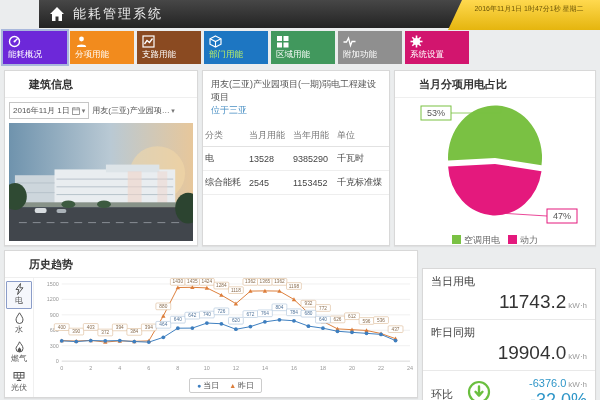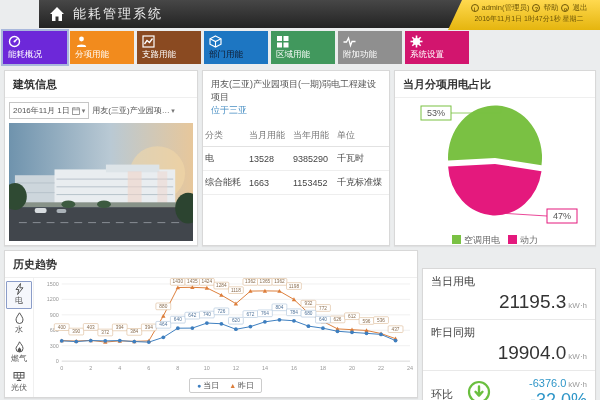--- a/index.html
+++ b/index.html
@@ -20,21 +20,21 @@
   .tab{width:64px;height:33px;color:#fff;padding:3px 5px;box-sizing:border-box;cursor:pointer;flex:0 0 auto;}
   .tab.selected{box-shadow:0 0 0 2px #a9b8dc;}
   .ticon{display:block;height:14px;}
   .tlabel{font-size:8.5px;display:block;margin-top:1px;white-space:nowrap;}
 
   
   .content{padding:2px 4px 4px;}
   .row1{display:flex;gap:4px;height:176px;}
   .row2{display:flex;gap:4px;margin-top:4px;align-items:flex-start;}
   .panel{background:#fff;border:1px solid #d8d8d8;box-sizing:border-box;box-shadow:0 1px 1px rgba(0,0,0,.05);}
-  .panel h2{margin:0;font-size:11px;color:#333;font-weight:bold;padding:6px 8px 5px;border-bottom:1px solid #efefef;}
+  .panel h2{margin:0;font-size:11px;color:#333;font-weight:bold;padding:6px 24px 5px;border-bottom:1px solid #efefef;}
 
   
   .building{width:194px;display:flex;flex-direction:column;}
   .controls{display:flex;gap:3px;padding:4px;font-size:8px;color:#555;align-items:center;}
   .datefield{border:1px solid #c6c6c6;padding:2px 3px;display:flex;align-items:center;gap:2px;background:#fff;flex:0 0 auto;cursor:pointer;}
   .projselect{display:flex;align-items:center;gap:1px;overflow:hidden;white-space:nowrap;cursor:pointer;flex:1;}
   .projselect .ptxt{overflow:hidden;text-overflow:ellipsis;max-width:78px;display:inline-block;}
   .caret{color:#777;font-size:7px;}
   .bimg{margin:0 4px 4px;flex:1;overflow:hidden;background:#9db3c2;}
   .bimg svg{display:block;width:100%;height:100%;}
@@ -88,28 +88,20 @@
 <div class="app">
 
   <header class="topbar">
     <span class="home">
       <svg viewBox="0 0 16 16" width="16" height="16">
           <path d="M8 1 L15 8 H13 V15 H9.5 V10.5 H6.5 V15 H3 V8 H1 Z" fill="#fff"></path>
         </svg>
     </span>
     <span class="apptitle">能耗管理系统</span>
     <div class="userbadge">
-      <div class="ub-row1">
-        <span class="mini">i</span>
-        <span>admin(管理员)</span>
-        <span class="mini">?</span>
-        <span class="ub-link">帮助</span>
-        <span class="mini">o</span>
-        <span class="ub-link">退出</span>
-      </div>
       <div class="ub-row2">2016年11月1日 1时47分1秒 星期二</div>
     </div>
   </header>
 
   <nav class="tabs" id="tabs">
       <div class="tab selected" style="background: #6d28d9; color: rgb(255, 255, 255);">
         <span class="ticon"><svg width="13" height="13" viewBox="0 0 13 13">
             <circle cx="6.5" cy="6.5" r="5" fill="none" stroke="#fff" stroke-width="1.4"></circle>
             <path d="M6.5 6.5 L9.6 3.6" stroke="#fff" stroke-width="1.4"></path>
             <circle cx="6.5" cy="6.5" r="1" fill="#fff"></circle>
@@ -123,21 +115,21 @@
           </svg></span>
         <span class="tlabel">分项用能</span>
       </div>
       <div class="tab" style="background: rgb(138, 74, 33); color: rgb(255, 255, 255);">
         <span class="ticon"><svg width="13" height="13" viewBox="0 0 13 13">
             <rect x="1" y="1" width="11" height="11" fill="none" stroke="#fff" stroke-width="1.2"></rect>
             <polyline points="2.5,9 5,5.5 7.5,7.5 10.5,3.5" fill="none" stroke="#fff" stroke-width="1.3"></polyline>
           </svg></span>
         <span class="tlabel">支路用能</span>
       </div>
-      <div class="tab" style="background: rgb(29, 118, 194); color: #0f172a;">
+      <div class="tab" style="background: rgb(29, 118, 194); color: #bef264;">
         <span class="ticon"><svg width="13" height="13" viewBox="0 0 13 13">
             <path d="M6.5 1 L12 3.8 L12 9.2 L6.5 12 L1 9.2 L1 3.8 Z" fill="none" stroke="#fff" stroke-width="1.2"></path>
             <path d="M1 3.8 L6.5 6.6 L12 3.8 M6.5 6.6 V12" fill="none" stroke="#fff" stroke-width="1.1"></path>
           </svg></span>
         <span class="tlabel">部门用能</span>
       </div>
       <div class="tab" style="background: rgb(65, 152, 93); color: rgb(255, 255, 255);">
         <span class="ticon"><svg width="13" height="13" viewBox="0 0 13 13">
             <rect x="1" y="1" width="5" height="5" fill="#fff"></rect>
             <rect x="7.5" y="1" width="5" height="5" fill="#fff"></rect>
@@ -236,21 +228,21 @@
                 <th>单位</th>
               </tr>
               <tr>
                 <td>电</td>
                 <td>13528</td>
                 <td>9385290</td>
                 <td>千瓦时</td>
               </tr>
               <tr>
                 <td>综合能耗</td>
-                <td>1663</td>
+                <td>2545</td>
                 <td>1153452</td>
                 <td>千克标准煤</td>
               </tr>
             </tbody>
           </table>
       </section>
 
       <section class="panel piepanel">
         <h2>当月分项用电占比</h2>
         <div class="piewrap">
@@ -452,21 +444,21 @@
                 <span><span class="lg-mark" style="color:#dd7e3b">▲</span>昨日</span>
               </div>
           </div>
         </div>
       </section>
 
       <aside class="panel stats">
         <div class="srow">
           <div class="slabel">当日用电</div>
           <div class="svalline">
-            <span class="sval">21195.3</span><span class="sunit">kW·h</span>
+            <span class="sval">11743.2</span><span class="sunit">kW·h</span>
           </div>
         </div>
         <div class="srow">
           <div class="slabel">昨日同期</div>
           <div class="svalline">
             <span class="sval">19904.0</span><span class="sunit">kW·h</span>
           </div>
         </div>
         <div class="srow ratio">
           <span class="slabel">环比</span>

